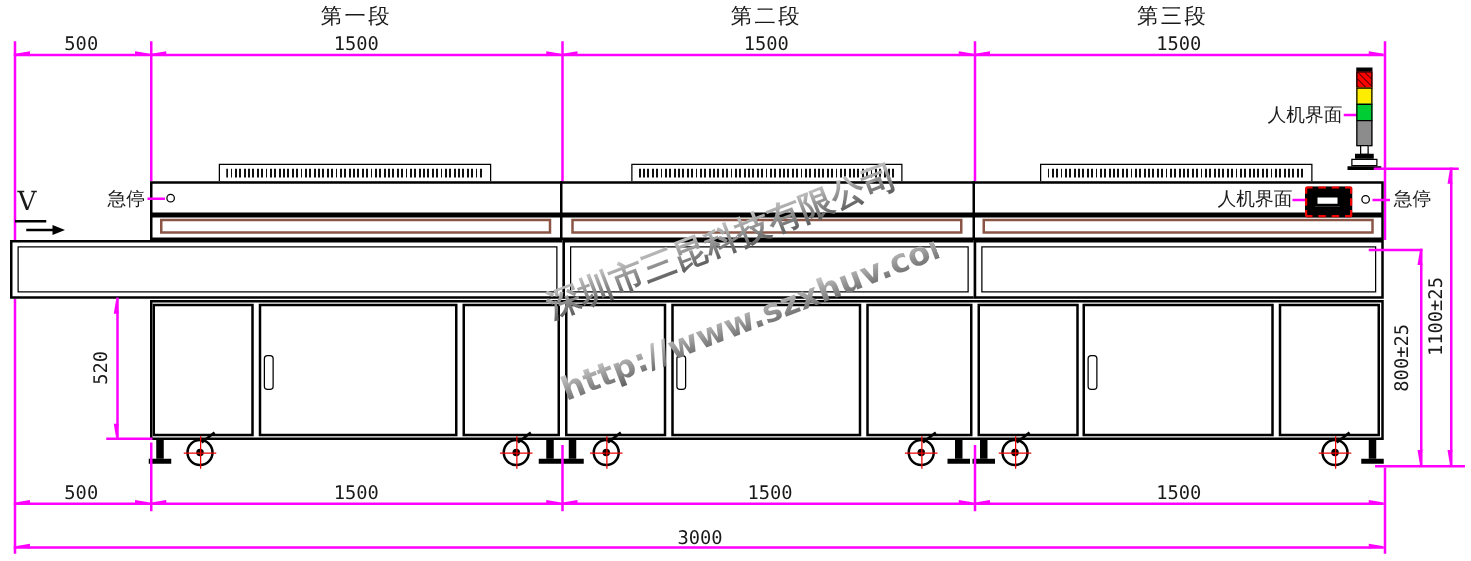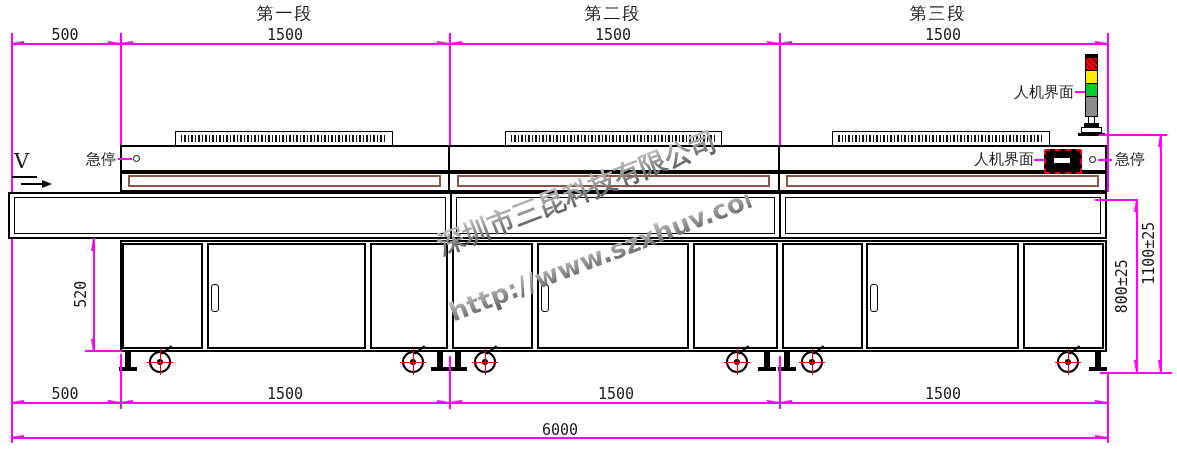--- a/index.html
+++ b/index.html
@@ -254,18 +254,18 @@
   <div class="aR" style="left:767px;top:400px;"></div>
   <div class="aL" style="left:780px;top:400px;"></div>
   <div class="aR" style="left:1095px;top:400px;"></div>
   <div class="t" style="left:35px;top:386px;width:60px;">500</div>
   <div class="t" style="left:255px;top:386px;width:60px;">1500</div>
   <div class="t" style="left:586px;top:386px;width:60px;">1500</div>
   <div class="t" style="left:913px;top:386px;width:60px;">1500</div>
   <div class="dim" style="left:11px;top:437px;width:1096px;"></div>
   <div class="aL" style="left:12px;top:435px;"></div>
   <div class="aR" style="left:1095px;top:435px;"></div>
-  <div class="t" style="left:530px;top:422px;width:60px;">6000</div>
+  <div class="t" style="left:530px;top:422px;width:60px;">3000</div>
 
   <div class="wm" style="left:407px;top:175px;width:340px;height:34px;font-size:27px;transform:rotate(-21deg);">深圳市三昆科技有限公司</div>
   <div class="wm" style="left:440px;top:241px;width:320px;height:32px;font-size:26px;transform:rotate(-21deg);">http://www.szxhuv.com</div>
 
 </div>
 
 </body></html>

